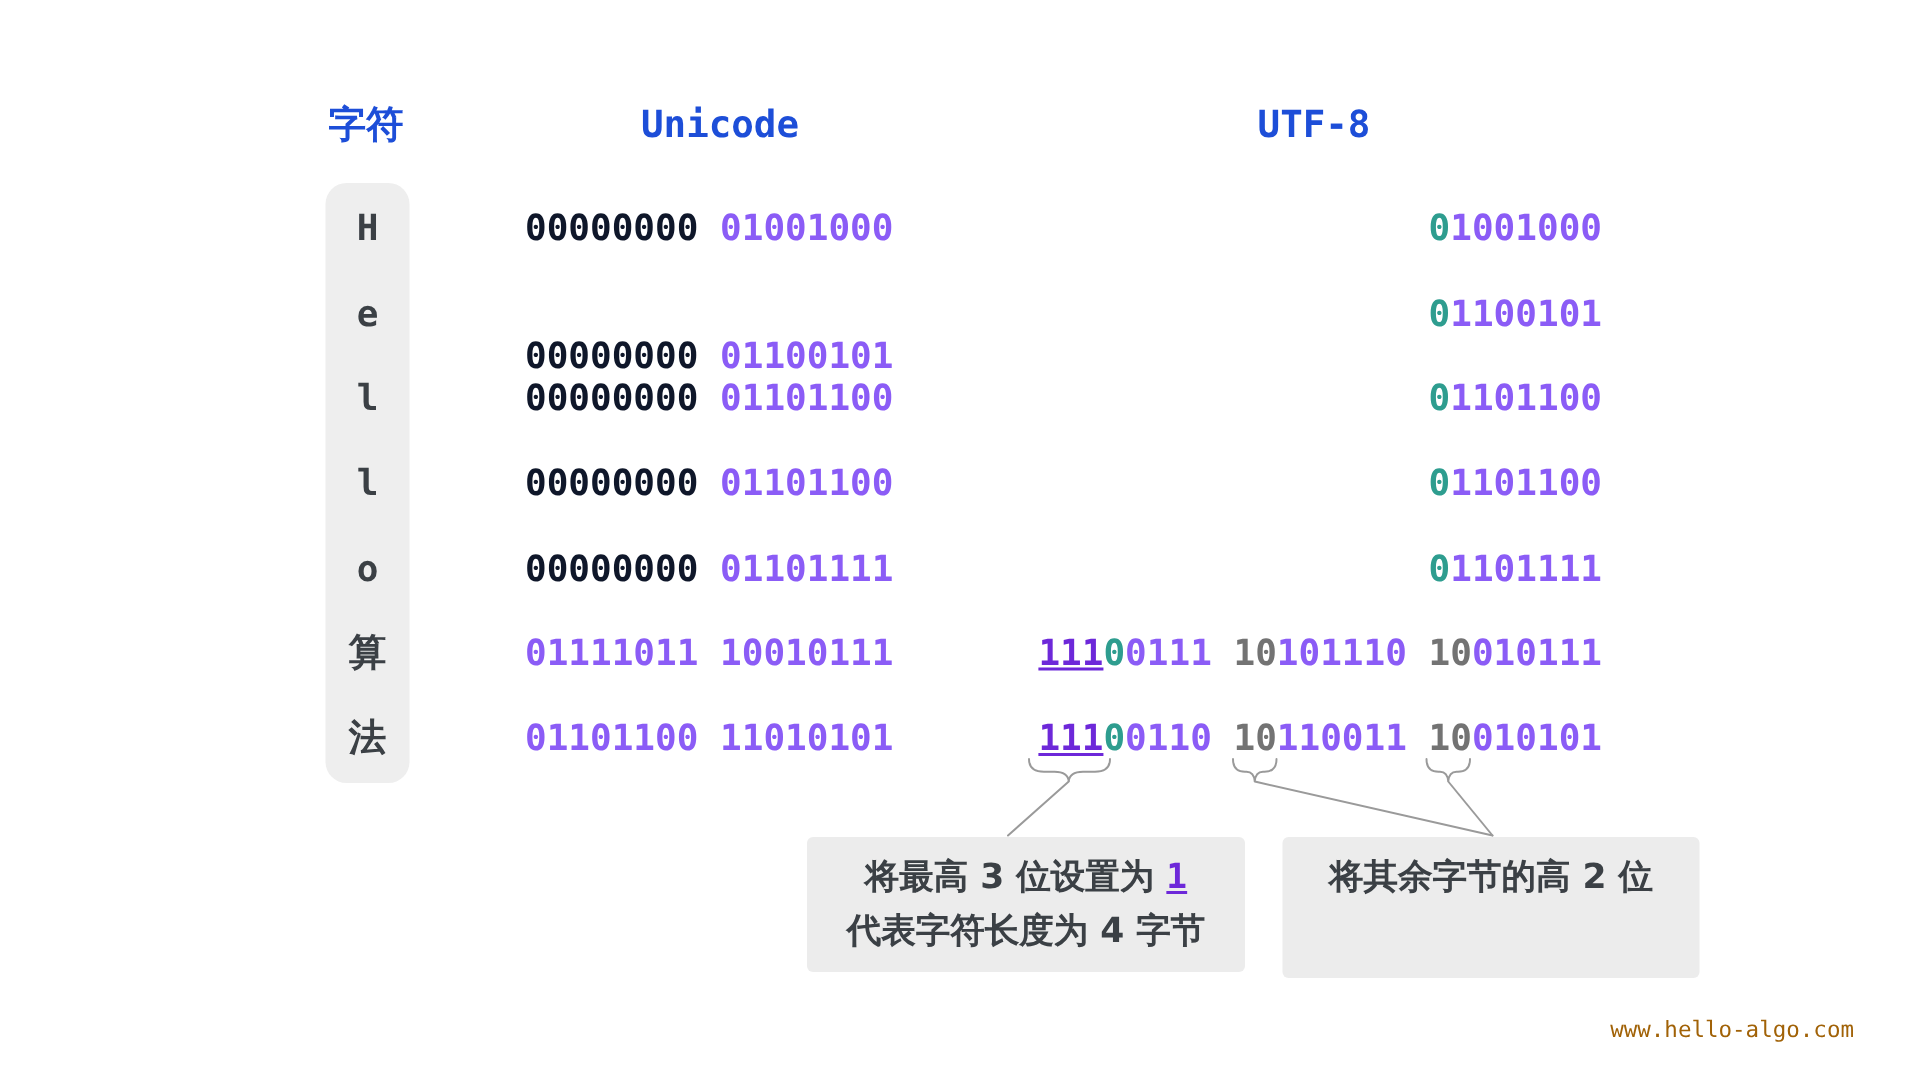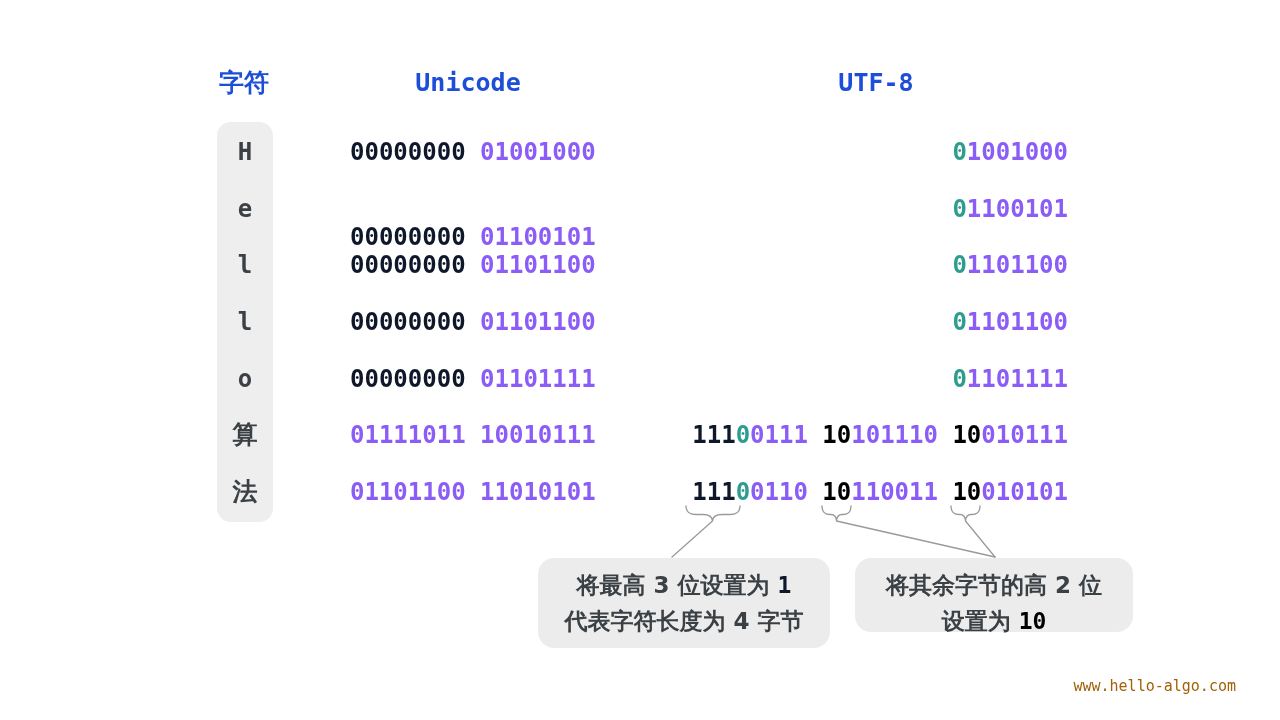--- a/index.html
+++ b/index.html
@@ -23,60 +23,60 @@
   }
   .cjk{
     font-family:"DejaVu Sans", sans-serif;
     font-weight:700;
     color:#3b4045;
   }
   
   [data-c="dark"]{color:#8b5cf6;}
   [data-c="gray"]{color:#0f172a;}
   [data-c="teal"]{color:#2e9d8f;}
-  [data-c="green"]{color:#0f172a;}
-  [data-c="blue"]{color:#000000;}
+  [data-c="green"]{color:#6d28d9;text-decoration:underline;}
+  [data-c="blue"]{color:#737373;}
   .hdr{
     font-size:25px;line-height:28px;
     transform:translateX(-50%);
     color:#1d4ed8;
   }
   .char-col{
     left:217px;top:122px;width:56px;height:400px;
     background:#eeeeee;border-radius:14px;
   }
   .char-cell{
     left:217px;width:56px;text-align:center;
     font-size:24px;line-height:28px;color:#3b4045;
   }
   .uni-val{left:350px;}
   .utf-val{right:212px;text-align:right;}
   .callout{
-    background:#ececec;border-radius:16px;
+    background:#ececec;border-radius:4px;
   }
   .co-line{
     text-align:center;
     font-family:"DejaVu Sans", sans-serif;
     font-weight:700;font-size:23px;line-height:36px;
     color:#3b4045;white-space:pre;
   }
   .co-num{font-family:"DejaVu Sans Mono", monospace;font-weight:700;font-size:23px;}
   .watermark{
     right:44px;top:677px;
     font-family:"DejaVu Sans Mono", monospace;
     font-size:15px;color:#a16207;
   }
   svg.overlay{left:0;top:0;pointer-events:none;}
   svg.overlay path{stroke:#9a9a9a;stroke-width:1.3;fill:none;stroke-linecap:round;}
 </style>
 </head>
 <body>
 
 <div class="abs hdr cjk" style="left:244px;top:69px;">字符</div>
-<div class="abs hdr mono" style="left:468px;top:69px;">Unicode</div>
+<div class="abs hdr mono" style="left:480px;top:69px;">Unicode</div>
 <div class="abs hdr mono" style="left:876px;top:69px;">UTF-8</div>
 
 <div class="abs char-col"></div>
 
 <div class="abs char-cell mono" style="top:138px;">H</div>
 <div class="abs char-cell mono" style="top:195px;">e</div>
 <div class="abs char-cell mono" style="top:251px;">l</div>
 <div class="abs char-cell mono" style="top:308px;">l</div>
 <div class="abs char-cell mono" style="top:365px;">o</div>
 <div class="abs char-cell cjk" style="top:421px;font-size:25px;">算</div>
@@ -105,18 +105,17 @@
   <path d="M712.5,521 L672,557"></path>
   <path d="M836.5,521 L995,557"></path>
   <path d="M965.5,521 L995,557"></path>
 </svg>
 
 <div class="abs callout" style="left:538px;top:558px;width:292px;height:90px;">
   <div class="co-line" style="margin-top:9px;"><span>将最高 3 位设置为 </span><span class="co-num" data-c="green">1</span></div>
   <div class="co-line"><span>代表字符长度为 4 字节</span></div>
 </div>
 
-<div class="abs callout" style="left:855px;top:558px;width:278px;height:74px;">
+<div class="abs callout" style="left:855px;top:558px;width:278px;height:94px;">
   <div class="co-line" style="margin-top:9px;"><span>将其余字节的高 2 位</span></div>
-  <div class="co-line"><span>设置为 </span><span class="co-num" data-c="blue">10</span></div>
 </div>
 
 <div class="abs watermark">www.hello-algo.com</div>
 
 </body></html>

